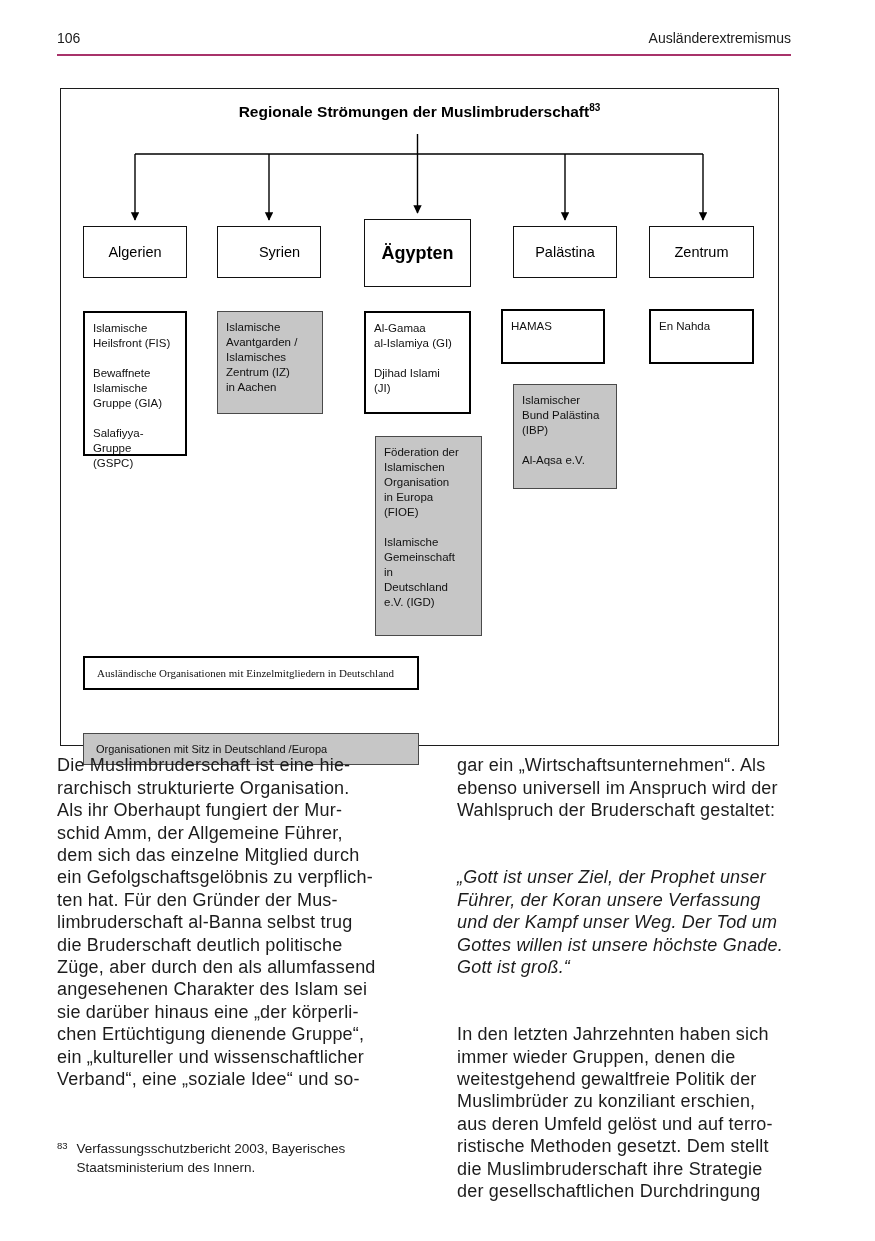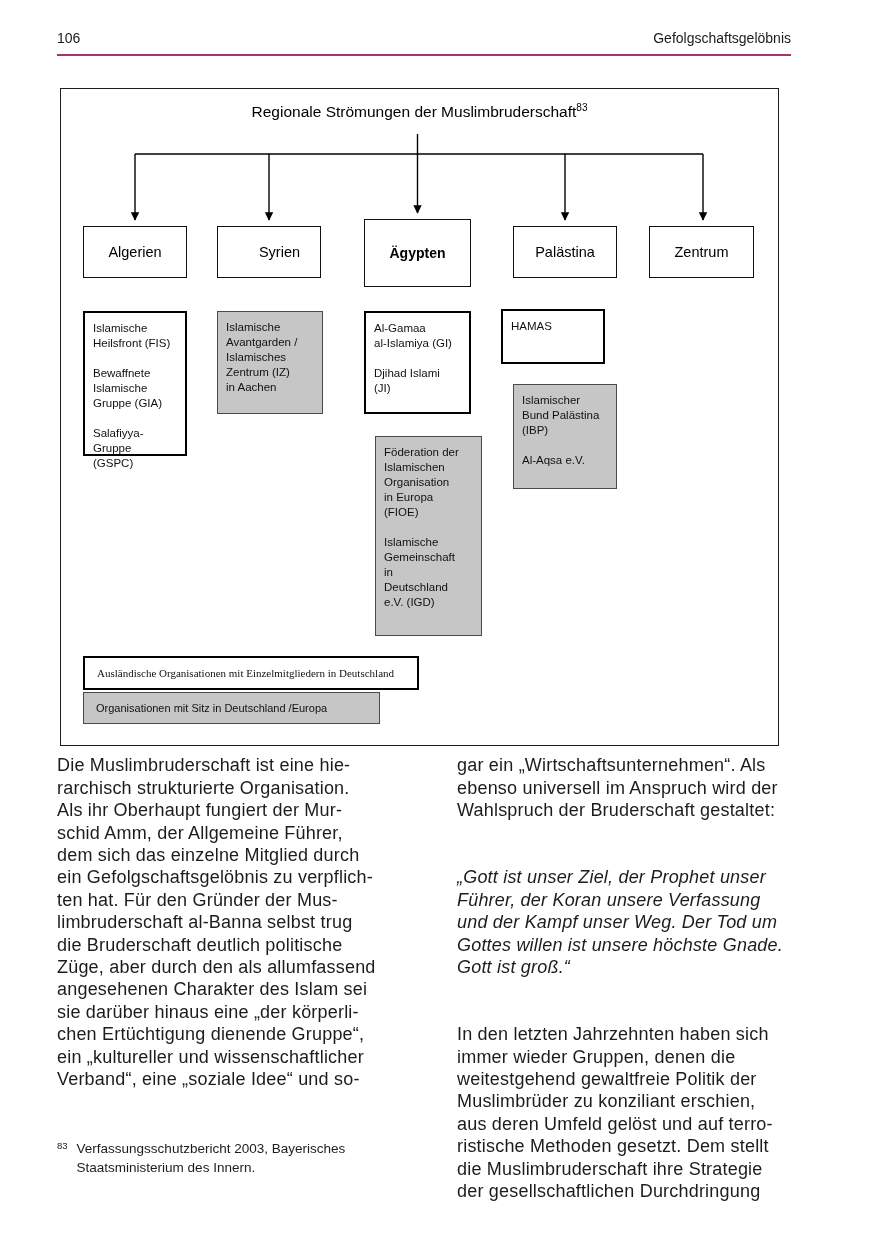--- a/index.html
+++ b/index.html
@@ -16,31 +16,31 @@
     font-size:14px;
   }
 
   
   .diagram-frame {
     position:absolute; left:60px; top:88px; width:719px; height:658px;
     border:1.5px solid #1c1c1c; box-sizing:border-box; background:#fff;
   }
   .diagram-title {
     position:absolute; top:13px; left:0; width:100%; text-align:center;
-    font-weight:normal; font-size:15.5px; color:#000;
+    font-weight:bold; font-size:15.5px; color:#000;
   }
   .diagram-title sup { font-size:10px; }
   .connectors { position:absolute; left:0; top:0; width:719px; height:658px; }
 
   .country {
     position:absolute; box-sizing:border-box; background:#fff;
     border:1.5px solid #111; display:flex; align-items:center; justify-content:center;
     font-size:14.5px; color:#000;
   }
-  .country.emph { font-weight:bold; font-size:14px; }
+  .country.emph { font-weight:bold; font-size:18px; }
 
   .obox {
     position:absolute; box-sizing:border-box; padding:8px 8px;
     font-size:11.5px; line-height:15px; color:#111; white-space:pre-line;
   }
   .obox.foreign  { background:#ffffff; border:2.5px solid #000; }
   .obox.domestic { background:#c6c6c6; border:1px solid #4a4a4a; }
 
   .legend {
     position:absolute; box-sizing:border-box; display:flex; align-items:center;
@@ -66,21 +66,21 @@
                          position:relative; top:-3px; }
   .footnote .fn-text { white-space:pre-line; }
 </style>
 </head>
 <body>
 
 <div class="page">
 
   <div class="page-header" style="border-bottom-color: rgb(168, 51, 106);">
     <span>106</span>
-    <span>Gefolgschaftsgelöbnis</span>
+    <span>Ausländerextremismus</span>
   </div>
 
   <div class="diagram-frame">
 
     <div class="diagram-title"><span>Regionale Strömungen der Muslimbruderschaft</span><sup>83</sup></div>
 
     <svg class="connectors" viewBox="0 0 719 658" xmlns="http://www.w3.org/2000/svg">
       <defs>
         <marker id="arrow" markerWidth="8" markerHeight="8" refX="5.5" refY="3" orient="auto">
           <path d="M0,0 L6,3 L0,6 z" fill="#000"></path>
@@ -131,23 +131,24 @@
 Gemeinschaft
 in
 Deutschland
 e.V. (IGD)</div>
     <div class="obox foreign" style="left:440px; top:220px; width:104px; height:55px;">HAMAS</div>
     <div class="obox domestic" style="left:452px; top:295px; width:104px; height:105px;">Islamischer
 Bund Palästina
 (IBP)
 
 Al-Aqsa e.V.</div>
+    <div class="obox foreign" style="left:588px; top:220px; width:105px; height:55px;">En Nahda</div>
 
     <div class="legend foreign" style="left:22px; top:567px; width:336px; height:34px;">Ausländische Organisationen mit Einzelmitgliedern in Deutschland</div>
-    <div class="legend domestic" style="left:22px; top:603px; width:297px; height:32px;">Organisationen mit Sitz in Deutschland /Europa</div>
+    <div class="legend domestic" style="left:22px; top:644px; width:336px; height:32px;">Organisationen mit Sitz in Deutschland /Europa</div>
   </div>
 
   <div class="col col-left">
     <div class="para">Die Muslimbruderschaft ist eine hie-
 rarchisch strukturierte Organisation.
 Als ihr Oberhaupt fungiert der Mur-
 schid Amm, der Allgemeine Führer,
 dem sich das einzelne Mitglied durch
 ein Gefolgschaftsgelöbnis zu verpflich-
 ten hat. Für den Gründer der Mus-

